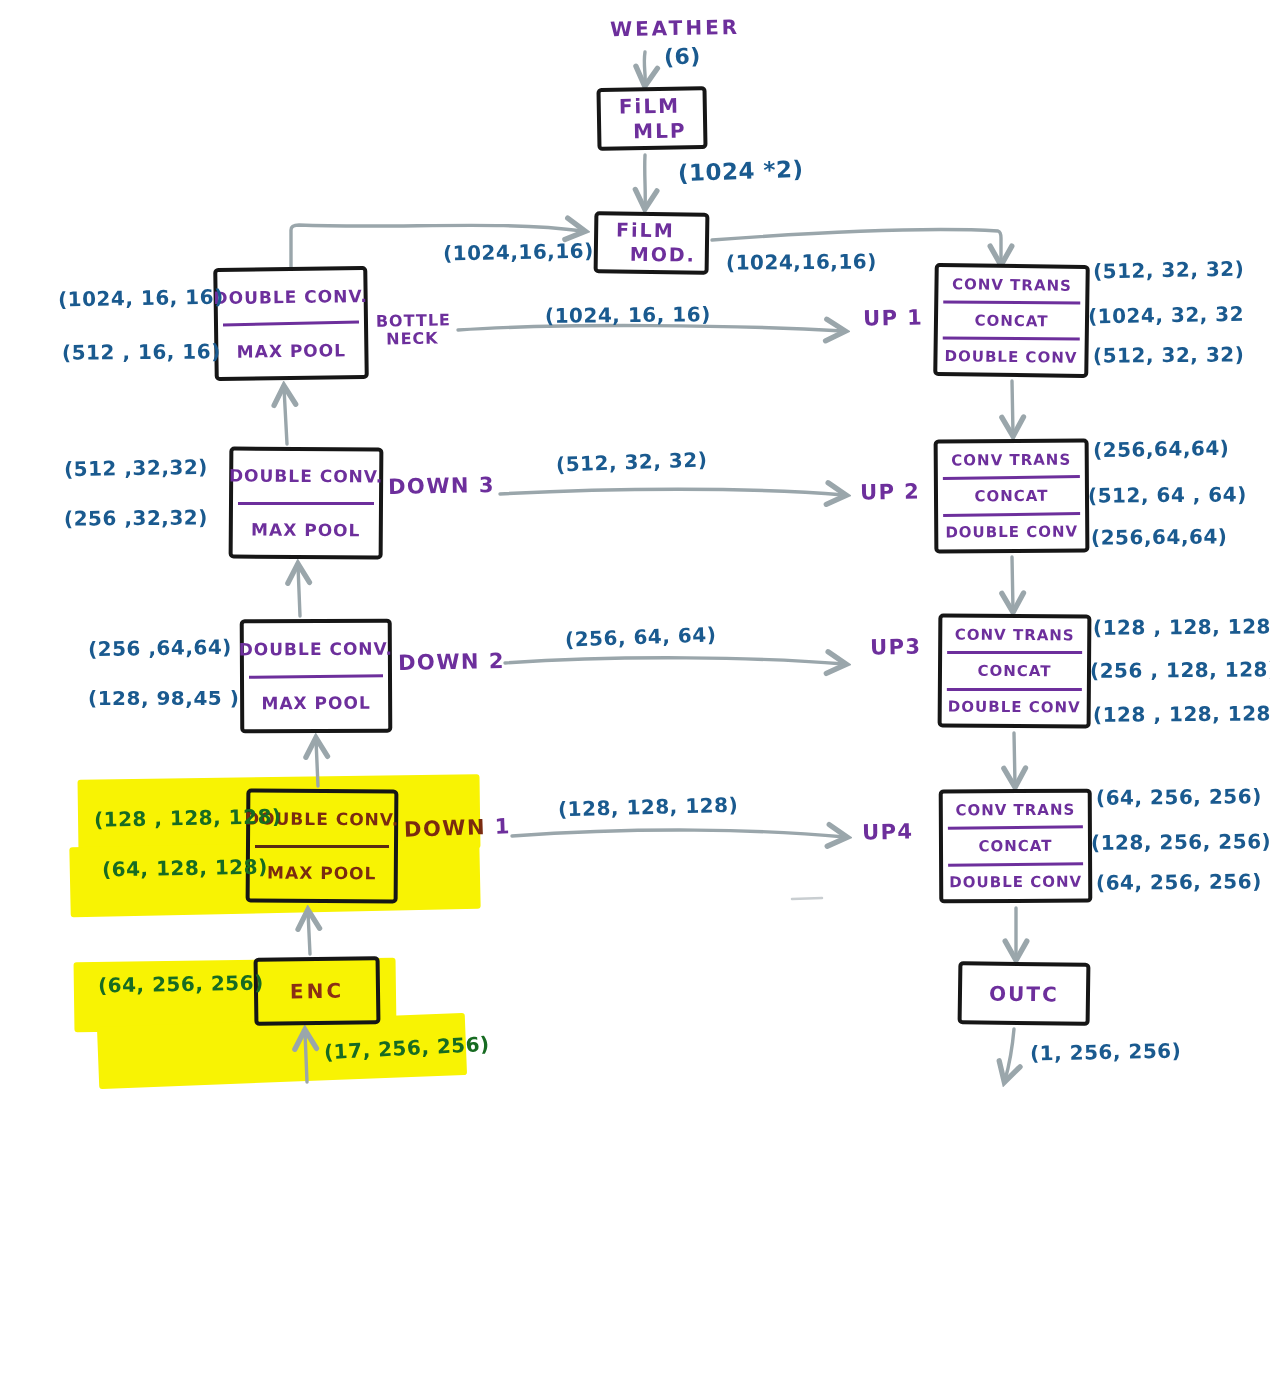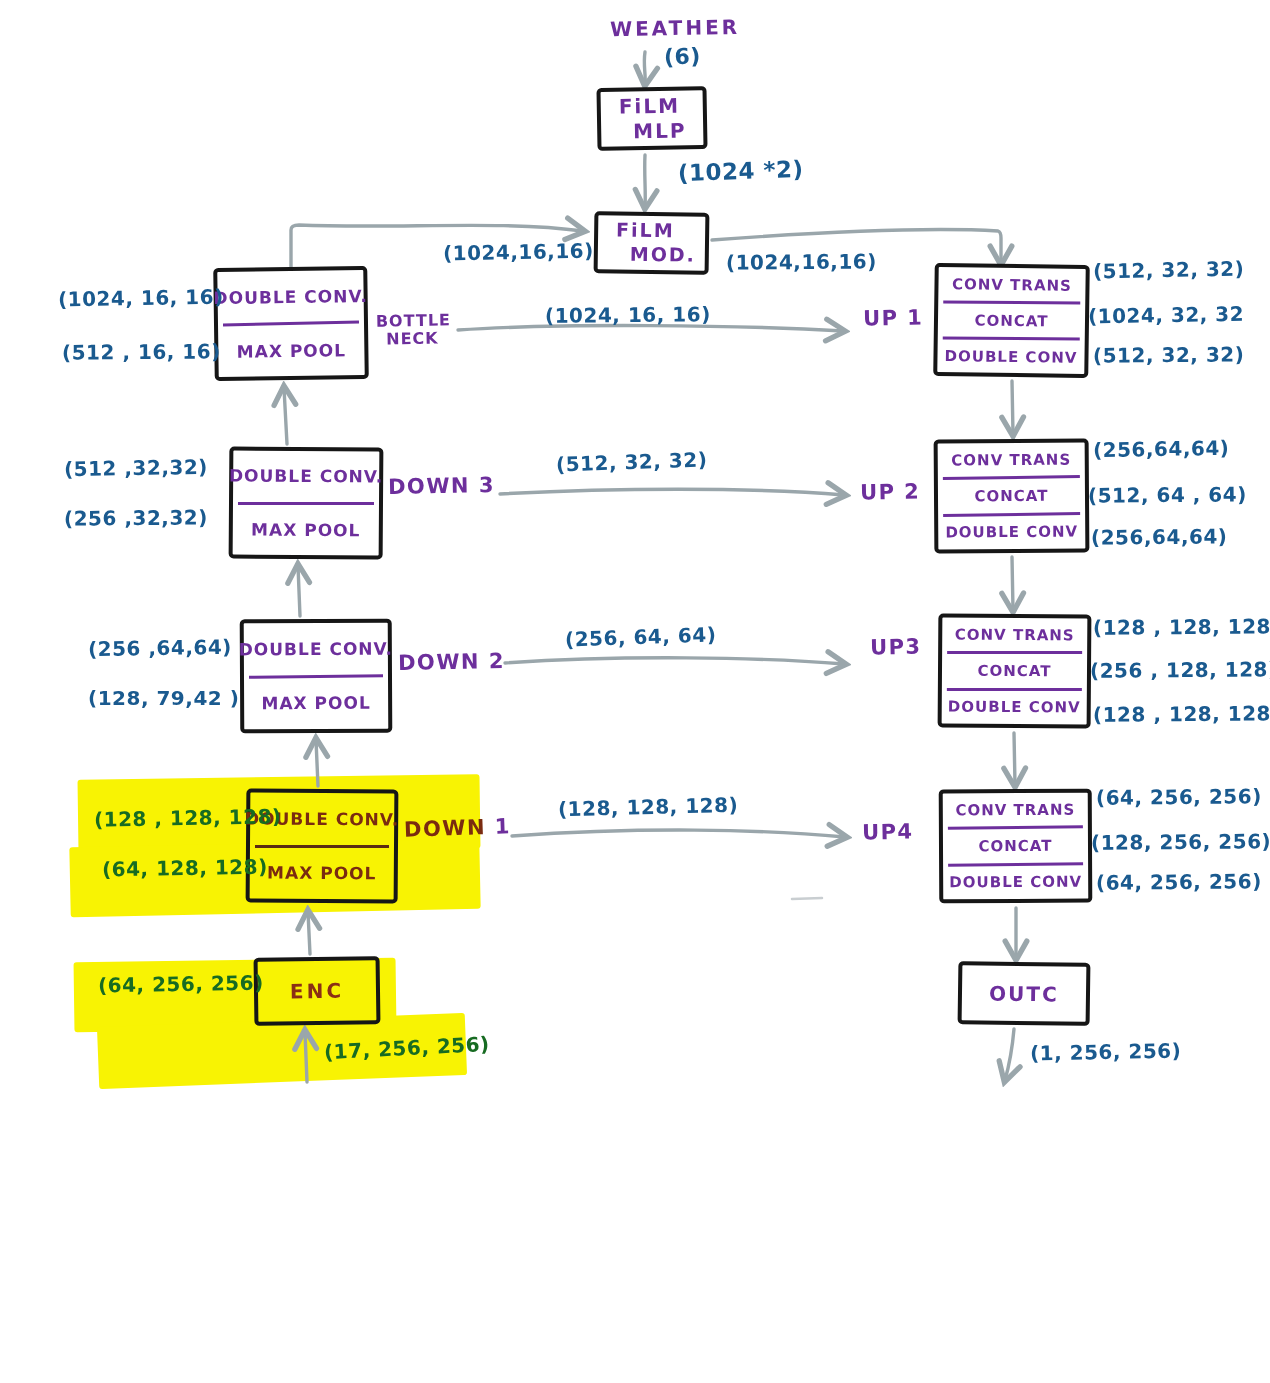--- a/index.html
+++ b/index.html
@@ -119,21 +119,21 @@
   <div class="dim" style="left:64px;top:456px;--rot:-1deg">(512 ,32,32)</div>
   <div class="dim" style="left:64px;top:506px;--rot:-0.5deg">(256 ,32,32)</div>
   <div class="plabel" style="left:388px;top:474px;--rot:-1deg">DOWN 3</div>
 
   <div class="box" style="left:240px;top:619px;width:152px;height:114px;--rot:-0.3deg">
     <div class="cell">DOUBLE CONV.</div>
     <div class="divider"></div>
     <div class="cell">MAX POOL</div>
   </div>
   <div class="dim" style="left:88px;top:636px;--rot:-1deg">(256 ,64,64)</div>
-  <div class="dim" style="left:88px;top:686px;--rot:0deg">(128,  79,42 )</div>
+  <div class="dim" style="left:88px;top:686px;--rot:0deg">(128,  98,45 )</div>
   <div class="plabel" style="left:398px;top:650px;--rot:-1deg">DOWN 2</div>
 
   <div class="box maroon on-yellow" style="left:246px;top:789px;width:152px;height:114px;--rot:0.4deg">
     <div class="cell">DOUBLE CONV.</div>
     <div class="divider"></div>
     <div class="cell">MAX POOL</div>
   </div>
   <div class="dim green" style="left:94px;top:806px;--rot:-1deg">(128 , 128, 128)</div>
   <div class="dim green" style="left:102px;top:856px;--rot:-1deg">(64, 128, 128)</div>
   <div class="plabel" style="left:404px;top:816px;--rot:-2deg"><span class="maroon-txt">DOWN</span>&nbsp;<span>1</span></div>

